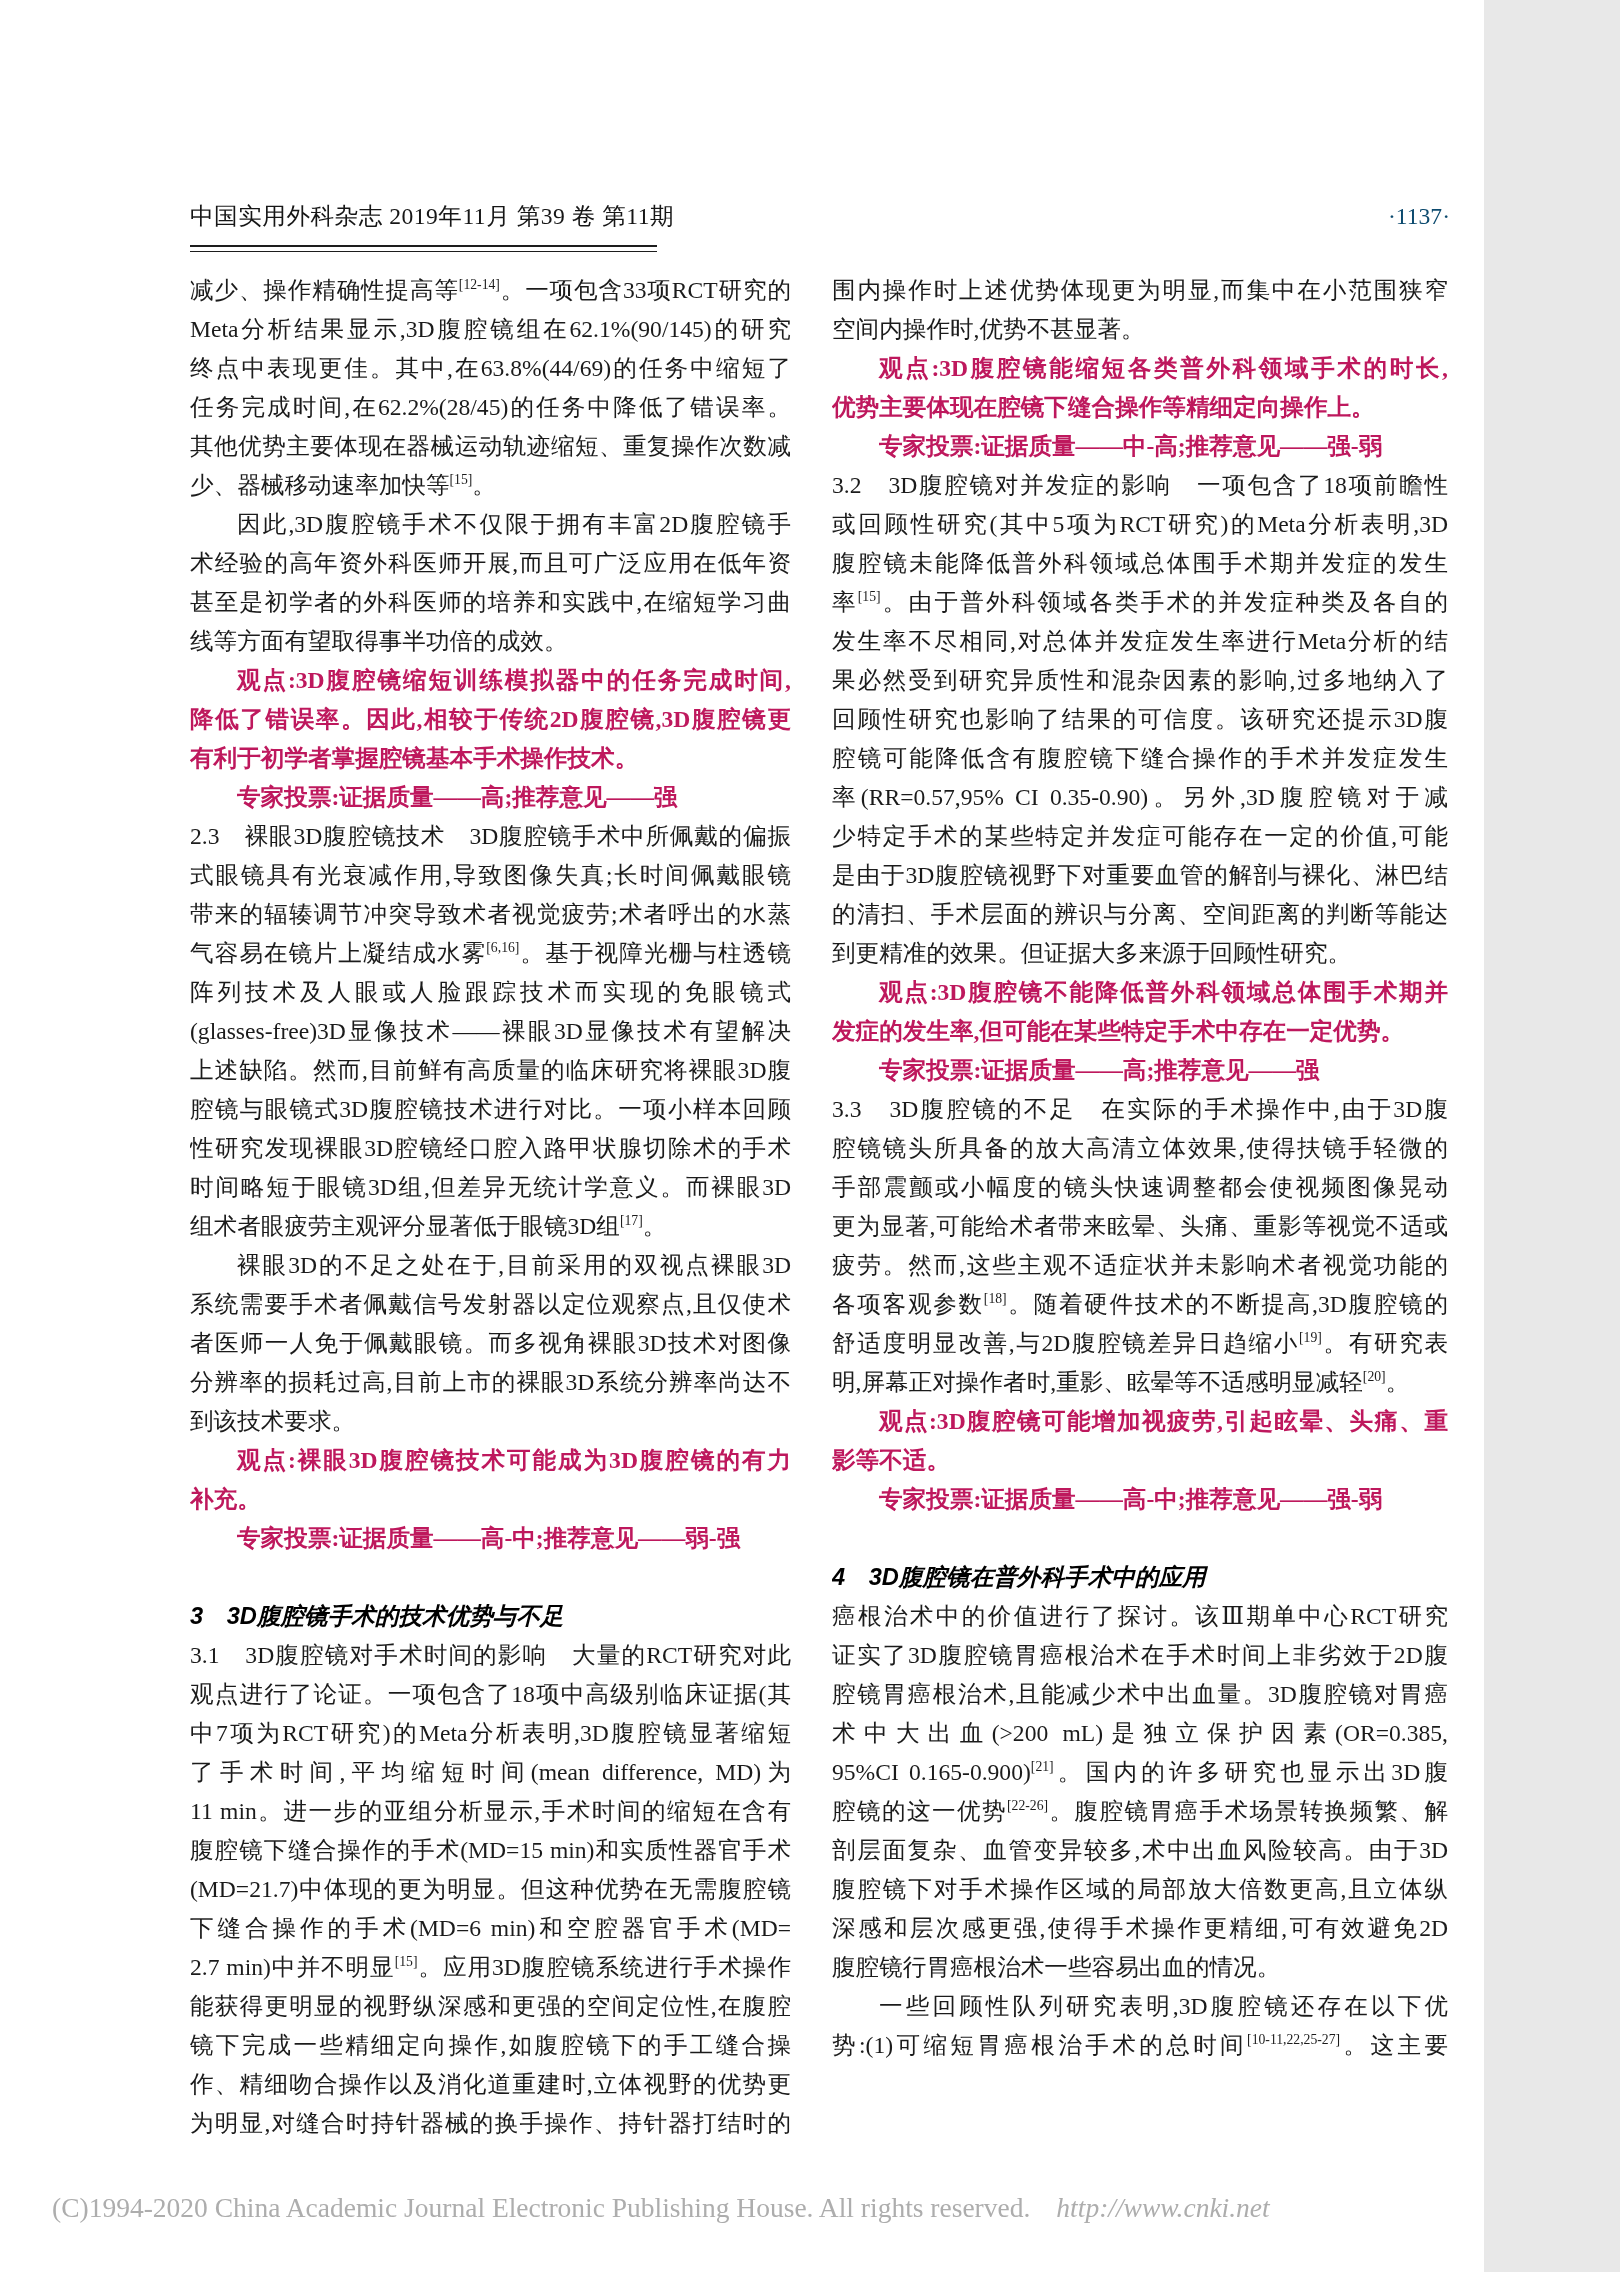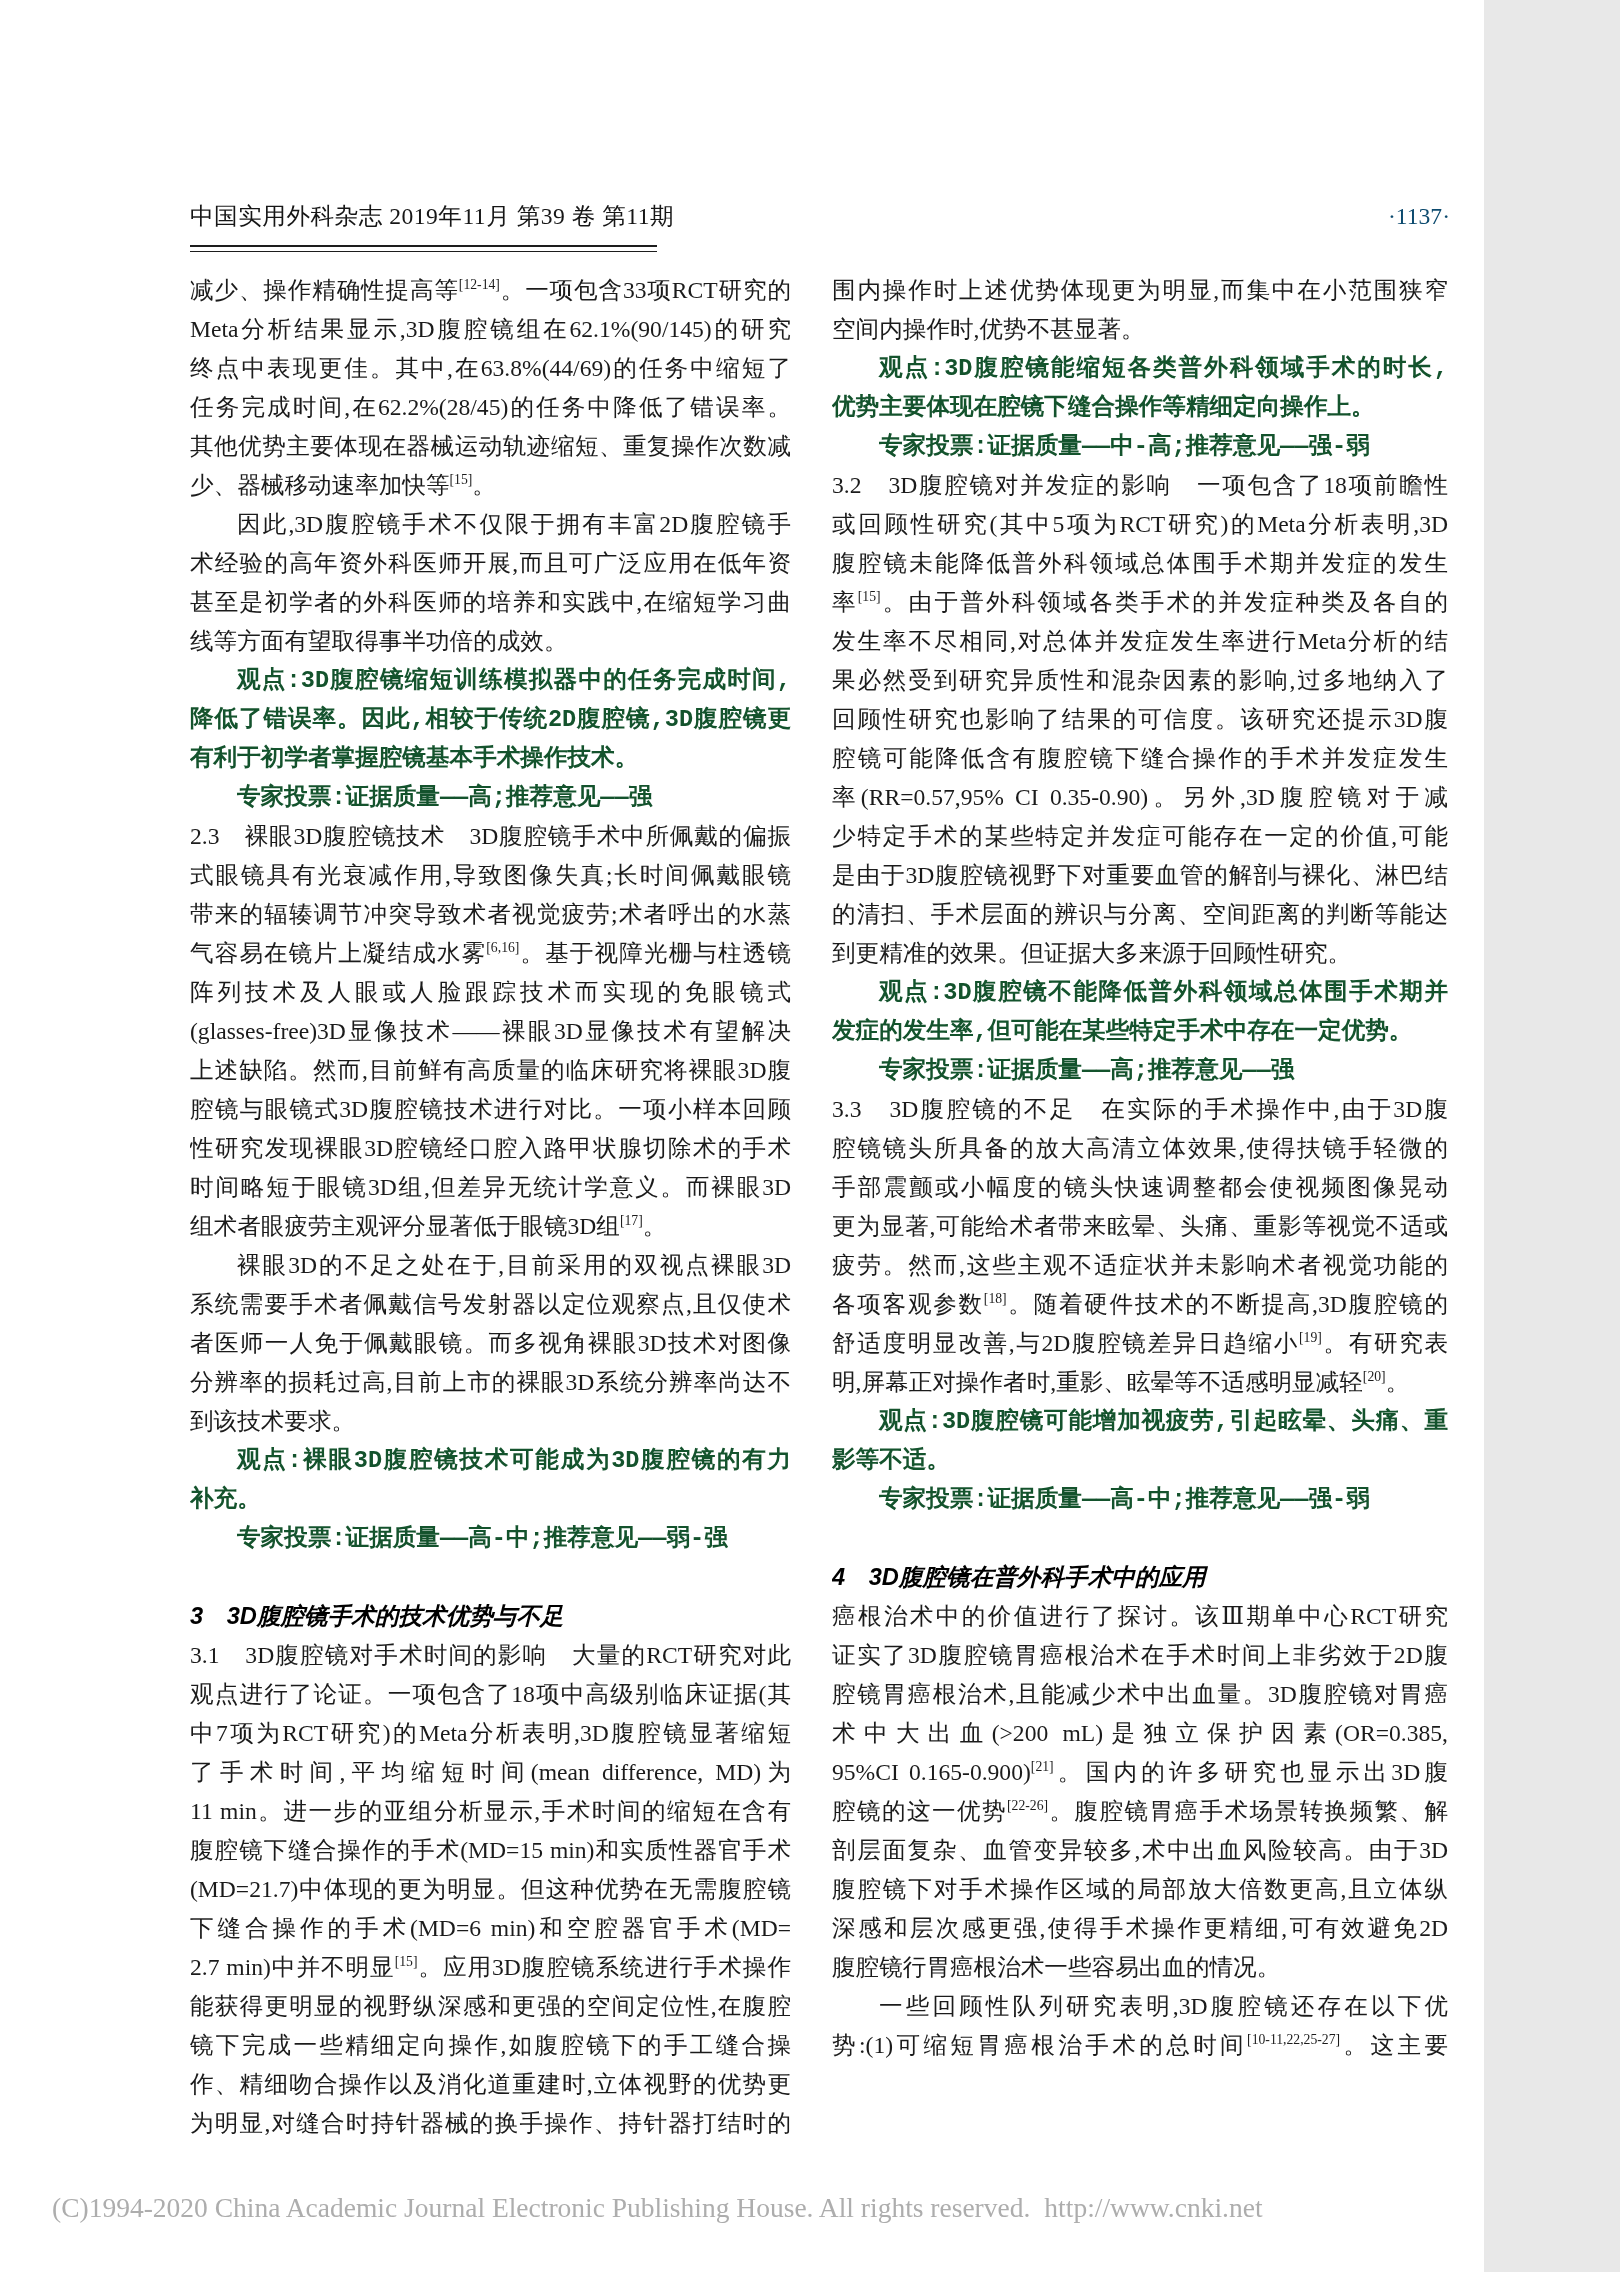--- a/index.html
+++ b/index.html
@@ -46,23 +46,23 @@
     line-height:39px;
     font-size:23.6px;
     text-align:justify;
     text-align-last:justify;
     overflow:hidden;
     white-space:nowrap;
   }
   .line.end{text-align-last:left;}
   .line.indent{padding-left:47px;}
   .line.bold{
-    font-family:Liberation Mono, monospace;
+    font-family:Liberation Serif, serif;
     font-weight:700;
-    color:#14532d;
+    color:#be185d;
   }
   .line.heading{
     font-family:"Liberation Sans","DejaVu Sans",sans-serif;
     font-weight:700;
     color:#000000;
     text-align-last:left;
     font-style:italic;
   }
   .line.spacer{height:39px;}
   .line sup{
@@ -72,21 +72,21 @@
     letter-spacing:0;
   }
   .footer{
     position:absolute;
     left:52px; top:2191px;
     font-size:27.5px;
     line-height:34px;
     color:#adadad;
     white-space:nowrap;
   }
-  .footer .url{margin-left:14px;}
+  .footer .url{margin-left:26px;font-style:italic;}
 </style>
 </head>
 <body>
 
 <div class="page">
 
   <div class="header-journal">中国实用外科杂志 2019年11月 第39 卷 第11期</div>
 
   <div class="header-rule"></div>
 

